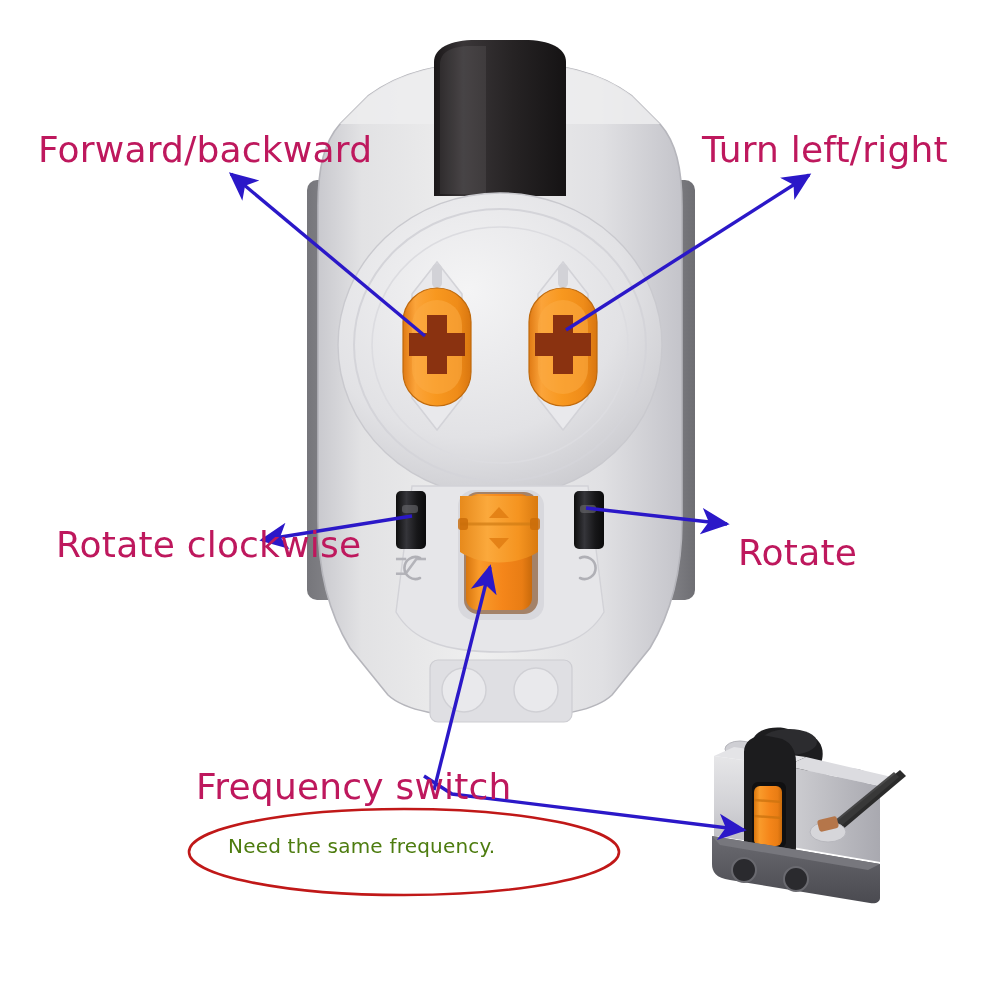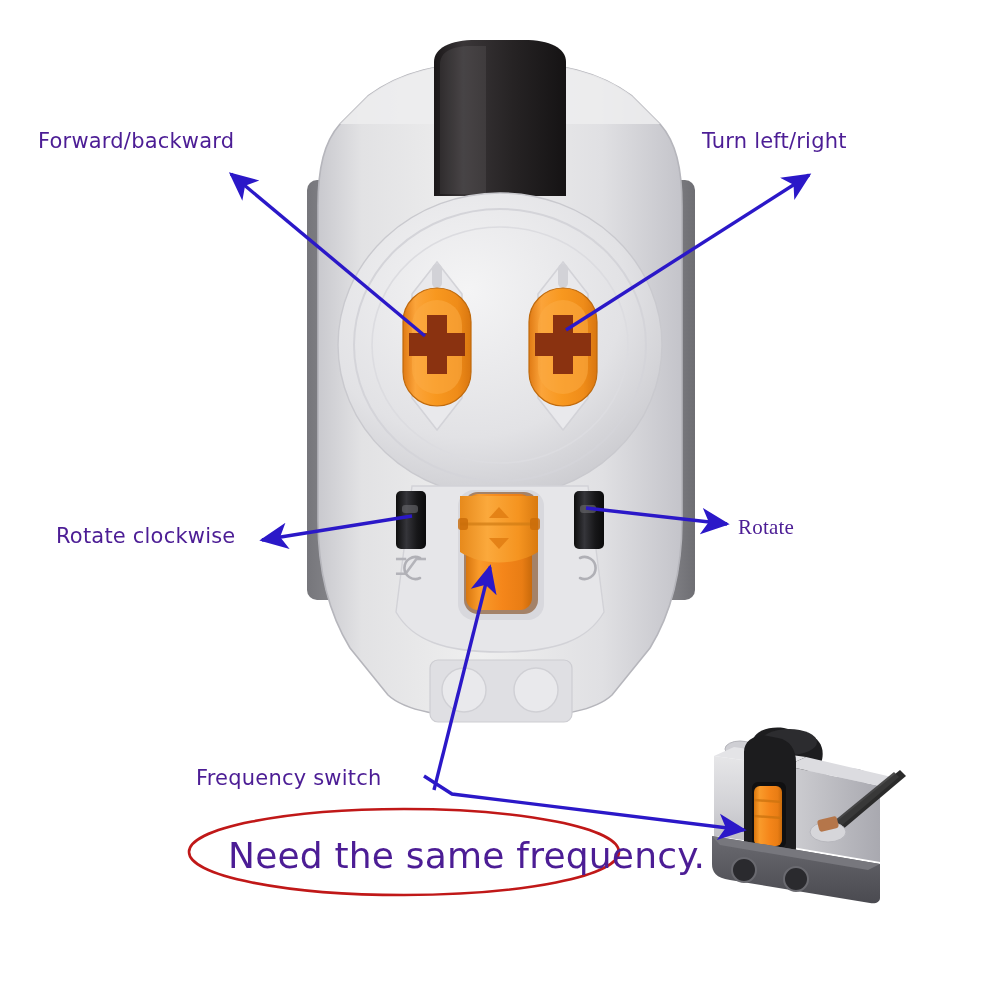--- a/index.html
+++ b/index.html
@@ -19,35 +19,35 @@
     overflow: hidden;
   }
   #artboard {
     position: absolute;
     left: 0; top: 0;
     width: 1000px;
     height: 1000px;
   }
   .label {
     position: absolute;
-    color: #4c1d95;
+    color: #be185d;
     font-family: "DejaVu Sans", sans-serif;
-    font-size: 21px;
+    font-size: 36px;
     letter-spacing: 0.2px;
     white-space: nowrap;
     line-height: 1.18;
     user-select: none;
   }
-  .label.two-line { white-space: pre-line; font-family: Liberation Serif, serif; }
+  .label.two-line { white-space: pre-line; }
   #lbl-forward  { left: 38px;  top: 129px; }
   #lbl-turn     { left: 702px; top: 129px; }
   #lbl-cw       { left: 30px;  top: 524px; margin-left: 26px; }
   #lbl-ccw      { left: 738px; top: 490px; }
   #lbl-freq     { left: 196px; top: 766px; text-align: center; }
-  #lbl-note     { left: 228px; top: 835px; font-size: 36px; color:#4c1d95; }
+  #lbl-note     { left: 228px; top: 835px; font-size: 20px; color:#4d7c0f; }
 </style>
 </head>
 <body>
 
 <div id="stage">
 
   <svg id="artboard" viewBox="0 0 1000 1000" xmlns="http://www.w3.org/2000/svg">
 
     <defs>
 

